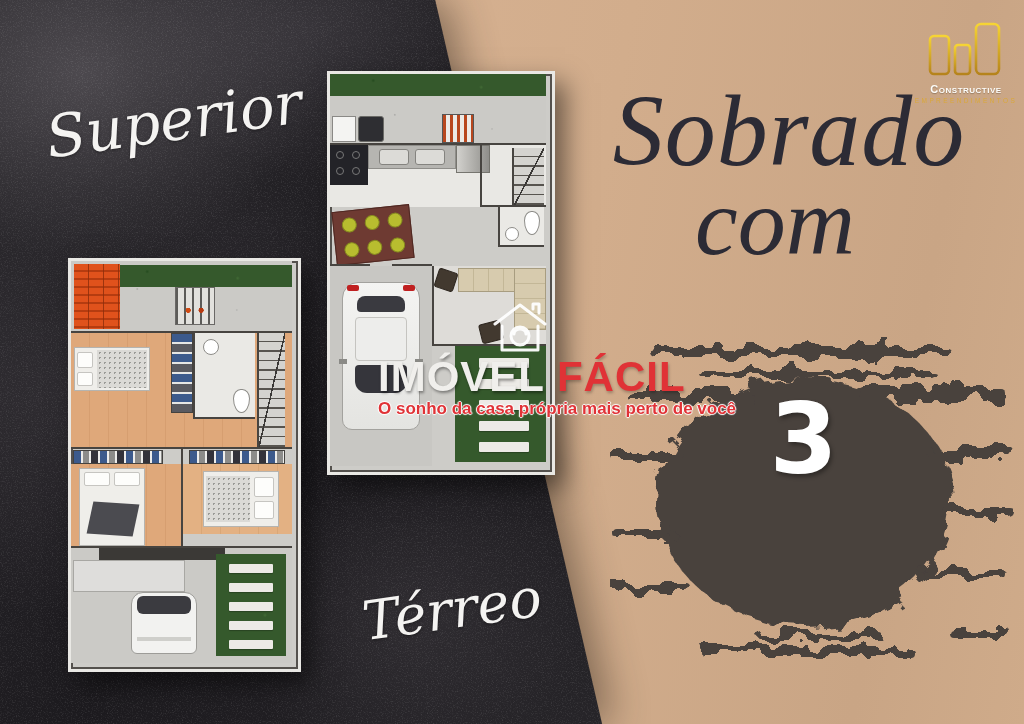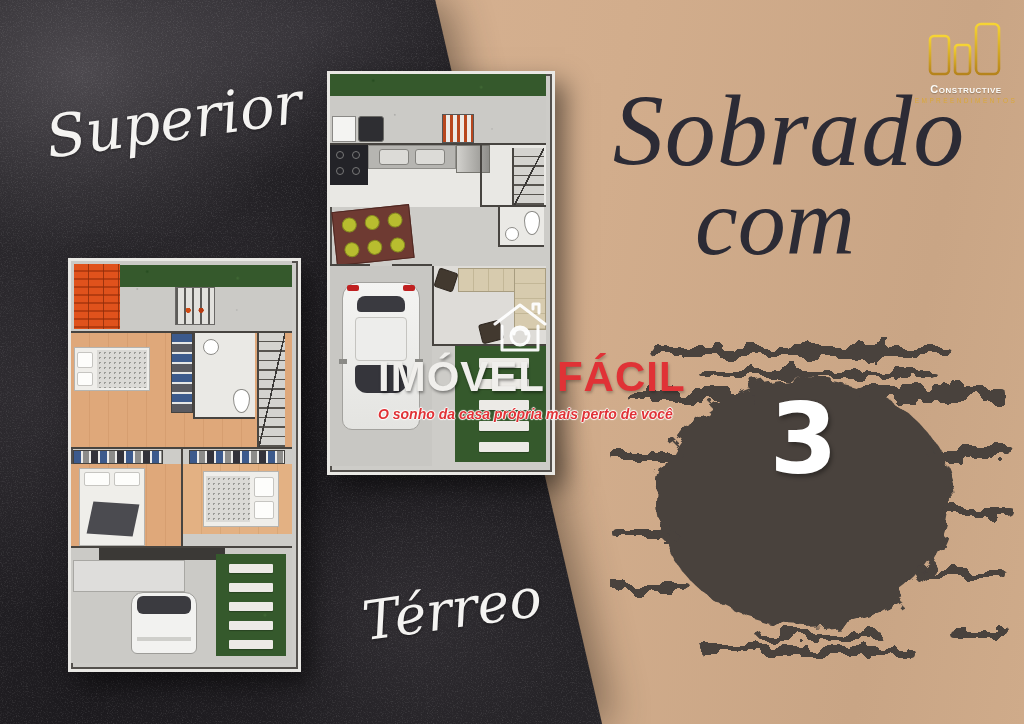--- a/index.html
+++ b/index.html
@@ -81,22 +81,22 @@
     text-shadow:2px 3px 4px rgba(0,0,0,.35);}
   .splash-rooms{position:absolute;left:0;right:18px;top:184px;text-align:center;
     font-size:41px;font-weight:bold;color:#fdfdfc;letter-spacing:4px;
     text-shadow:2px 3px 4px rgba(0,0,0,.35);}
   
   .watermark{position:absolute;left:378px;top:300px;width:284px;text-align:center;z-index:5;}
   .wm-icon{opacity:.95;}
   .wm-brand{font-size:42px;font-weight:bold;letter-spacing:1px;line-height:1;margin-top:-2px;white-space:nowrap;}
   .wm-first{color:#f0efec;text-shadow:1px 2px 3px rgba(0,0,0,.4);}
   .wm-second{color:#e03236;text-shadow:1px 2px 3px rgba(0,0,0,.25);}
-  .wm-tagline{font-size:14px;font-weight:bold;color:#e03236;margin-top:8px;white-space:nowrap;
-    text-shadow:-1px 0 1px #fff,1px 0 1px #fff,0 -1px 1px #fff,0 1px 1px #fff;font-style:italic;}
+  .wm-tagline{font-size:17px;font-weight:bold;color:#e03236;margin-top:1px;white-space:nowrap;
+    text-shadow:-1px 0 1px #fff,1px 0 1px #fff,0 -1px 1px #fff,0 1px 1px #fff;}
 </style>
 </head>
 <body>
 
 <div id="canvas">
 
   <div class="bg-dark-wrap">
     <div class="bg-dark">
       <svg>
         <filter id="speckle">

